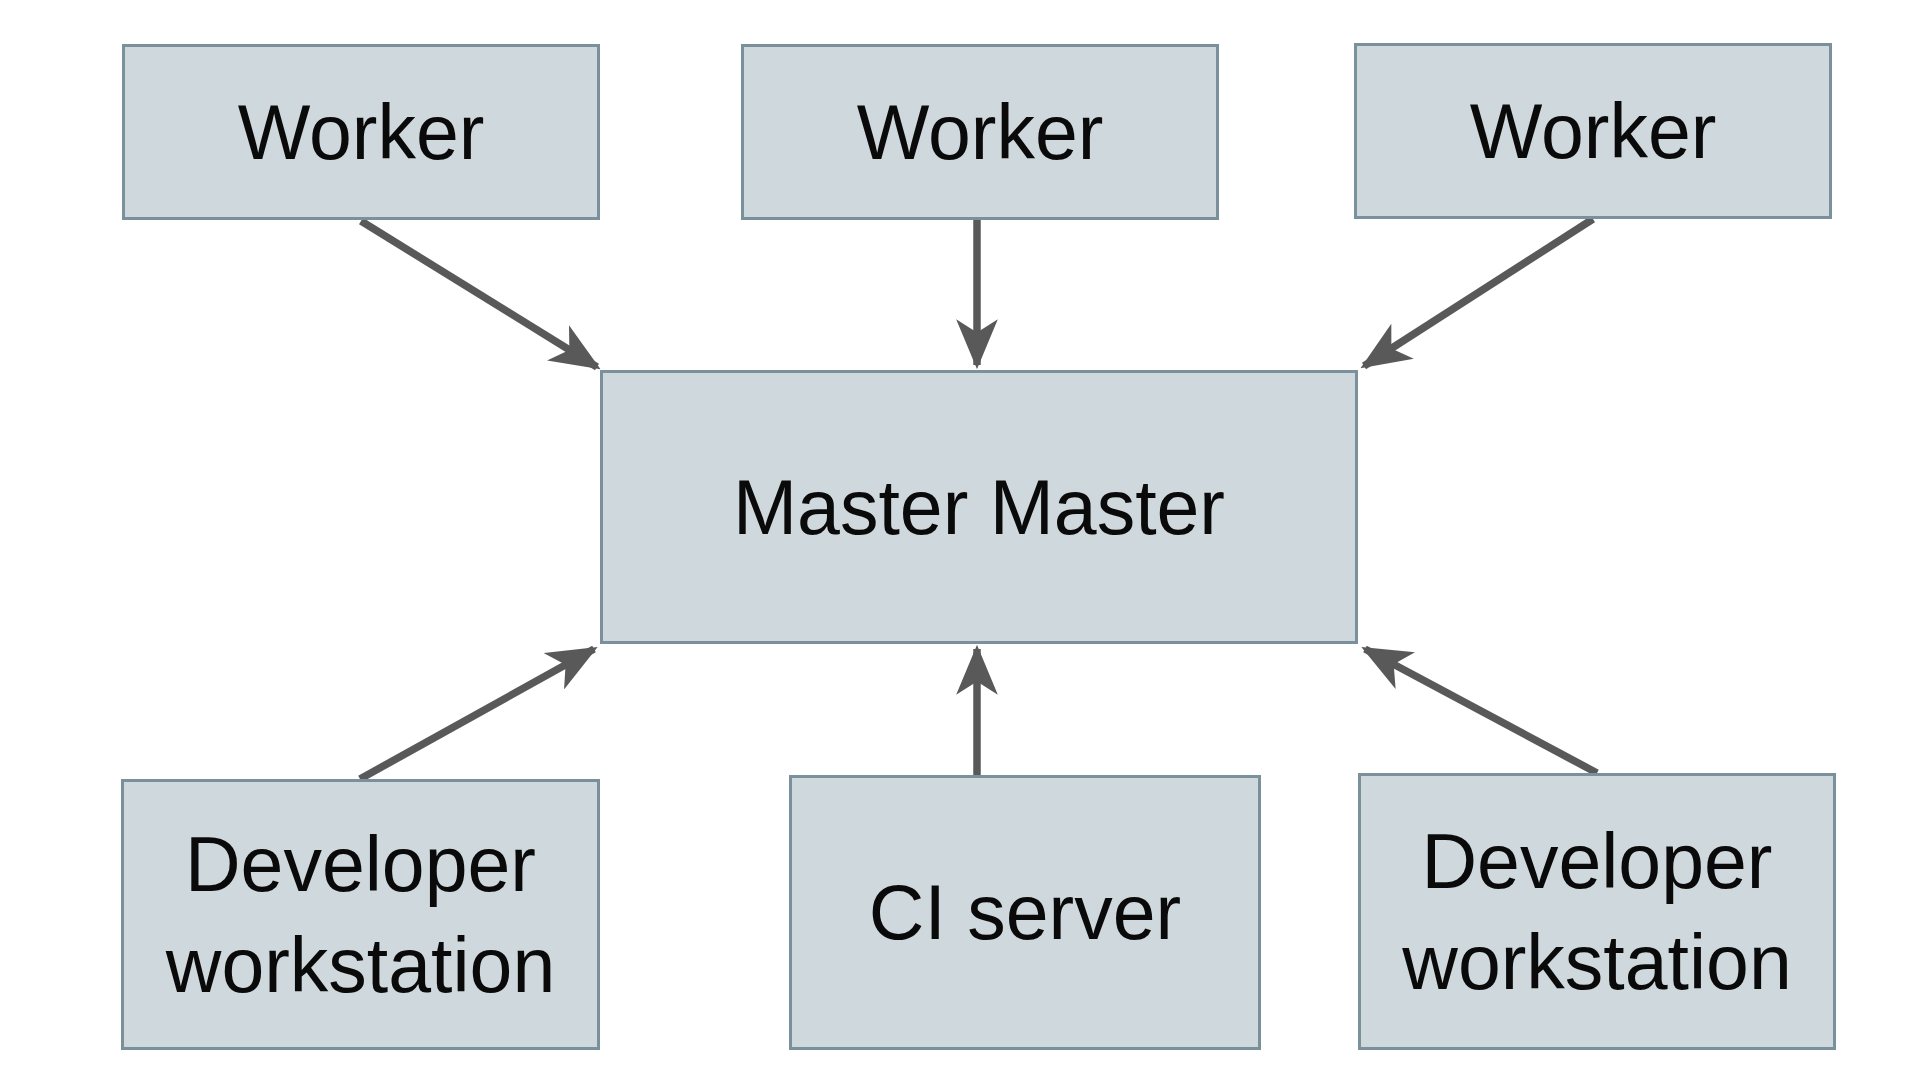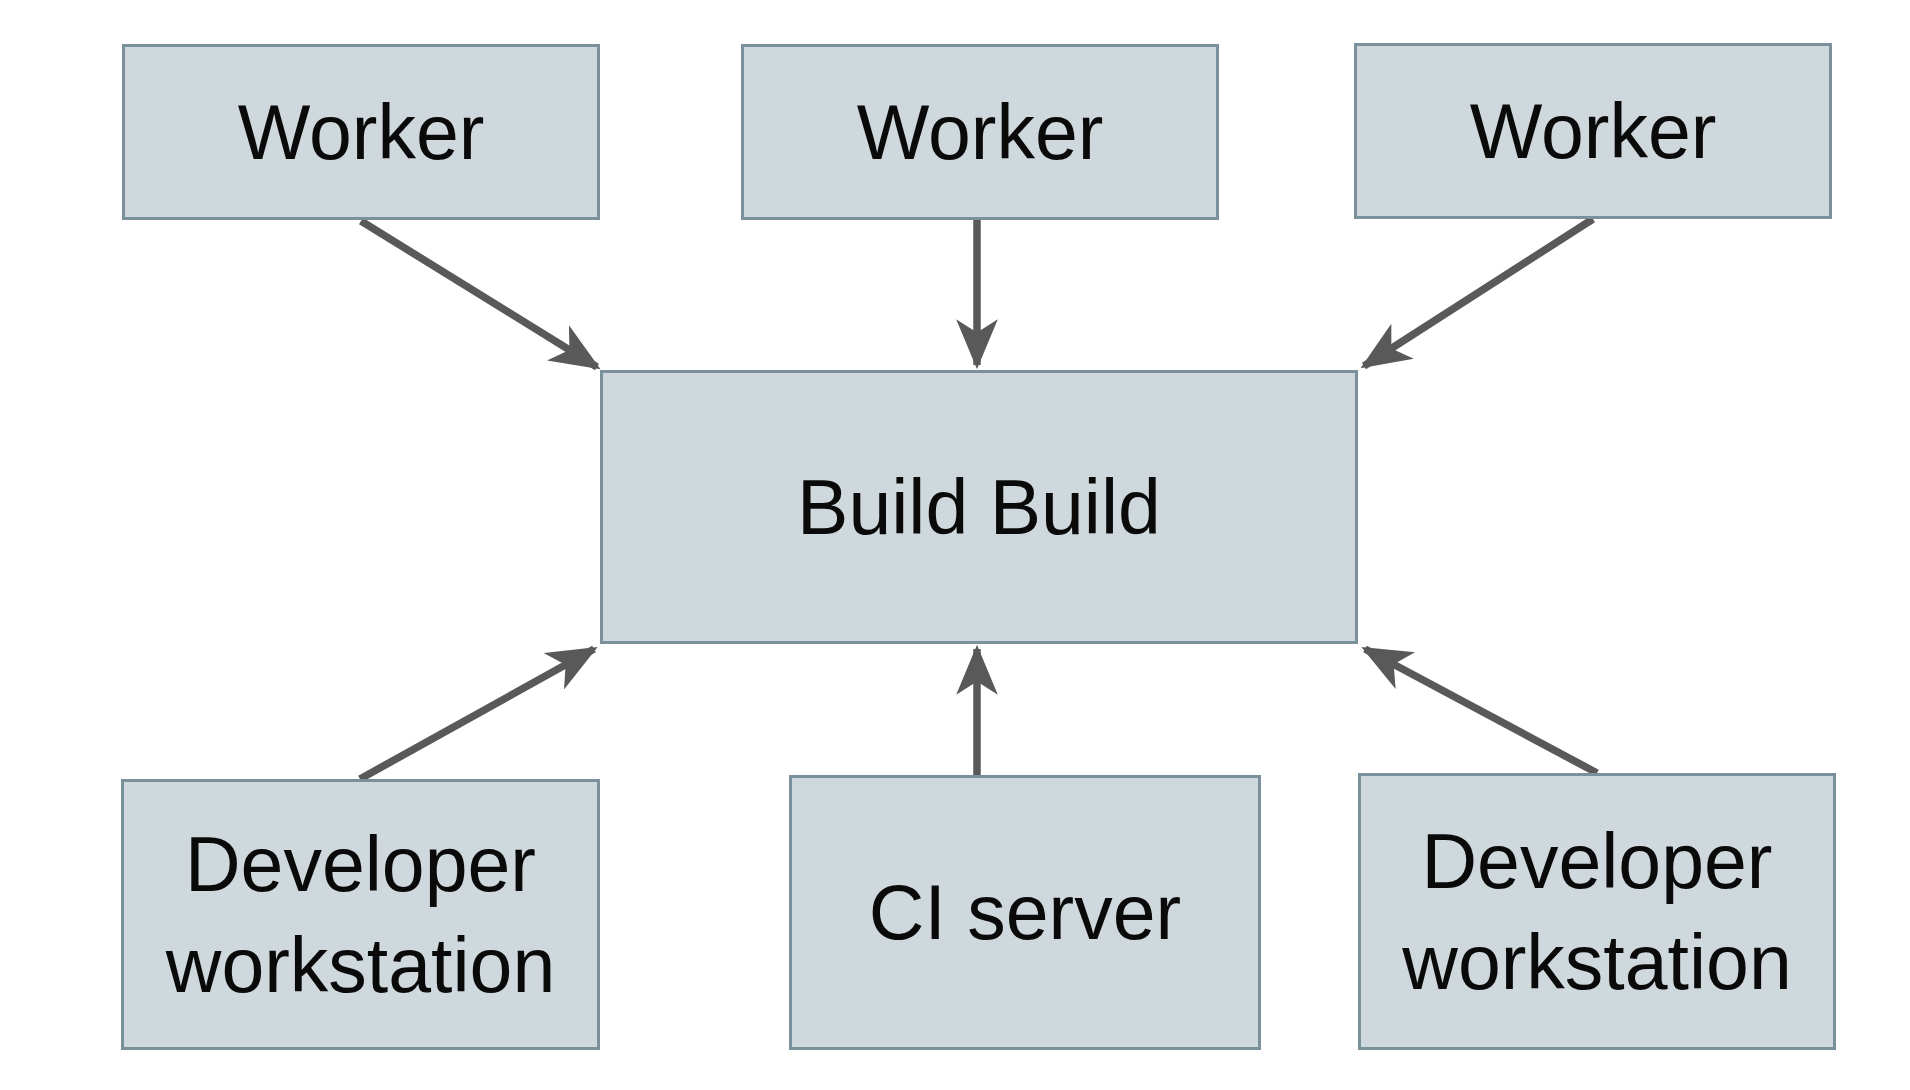--- a/index.html
+++ b/index.html
@@ -71,21 +71,21 @@
 
   <div class="node" style="left: 741px; top: 44px; width: 478px; height: 176px;">
     <div class="label">Worker</div>
   </div>
 
   <div class="node" style="left: 1354px; top: 43px; width: 478px; height: 176px;">
     <div class="label">Worker</div>
   </div>
 
   <div class="node" style="left: 600px; top: 370px; width: 758px; height: 274px;">
-    <div class="label">Build Build</div>
+    <div class="label">Master Master</div>
   </div>
 
   <div class="node" style="left: 121px; top: 779px; width: 479px; height: 271px;">
     <div class="label">Developer workstation</div>
   </div>
 
   <div class="node" style="left: 741px; top: 775px; width: 472px; height: 275px; margin-left: 48px;">
     <div class="label">CI server</div>
   </div>
 

